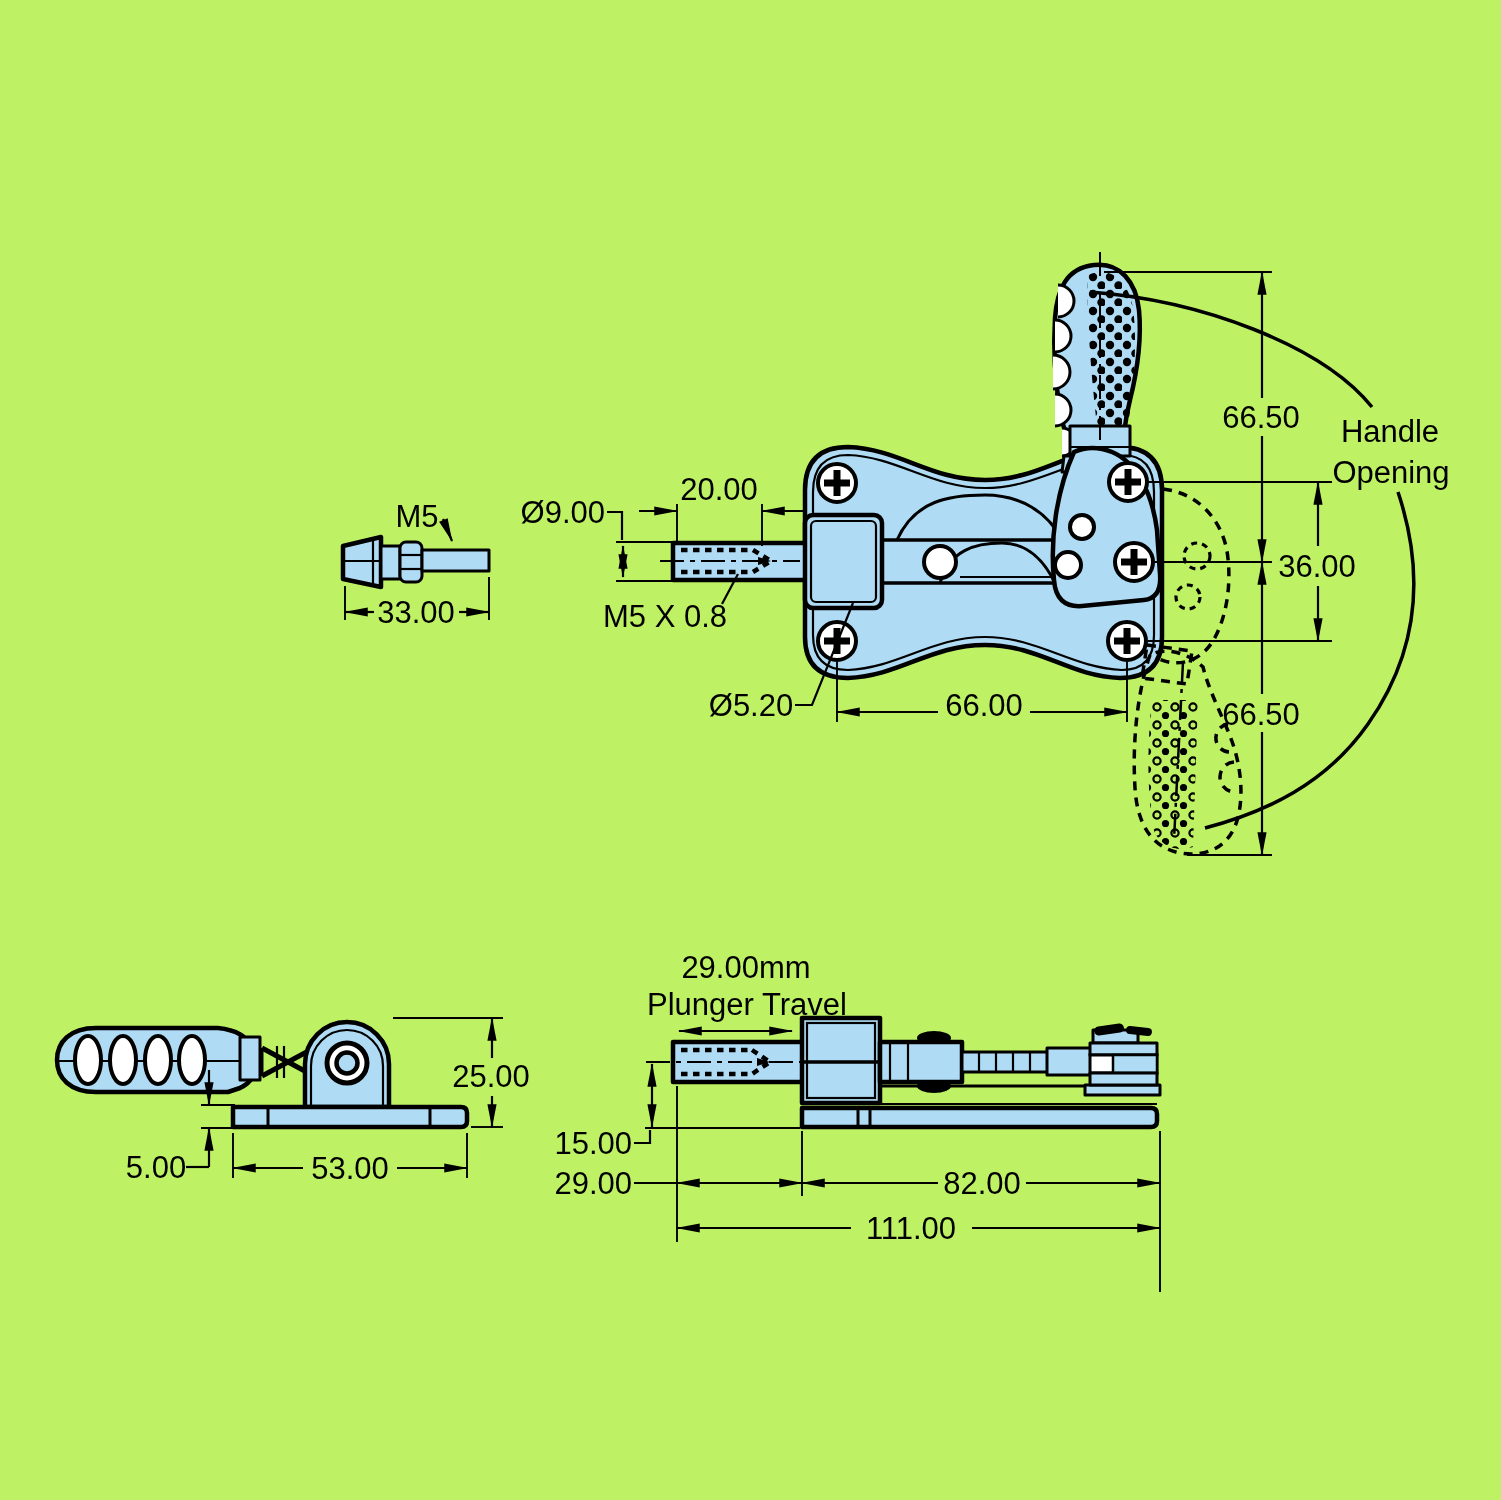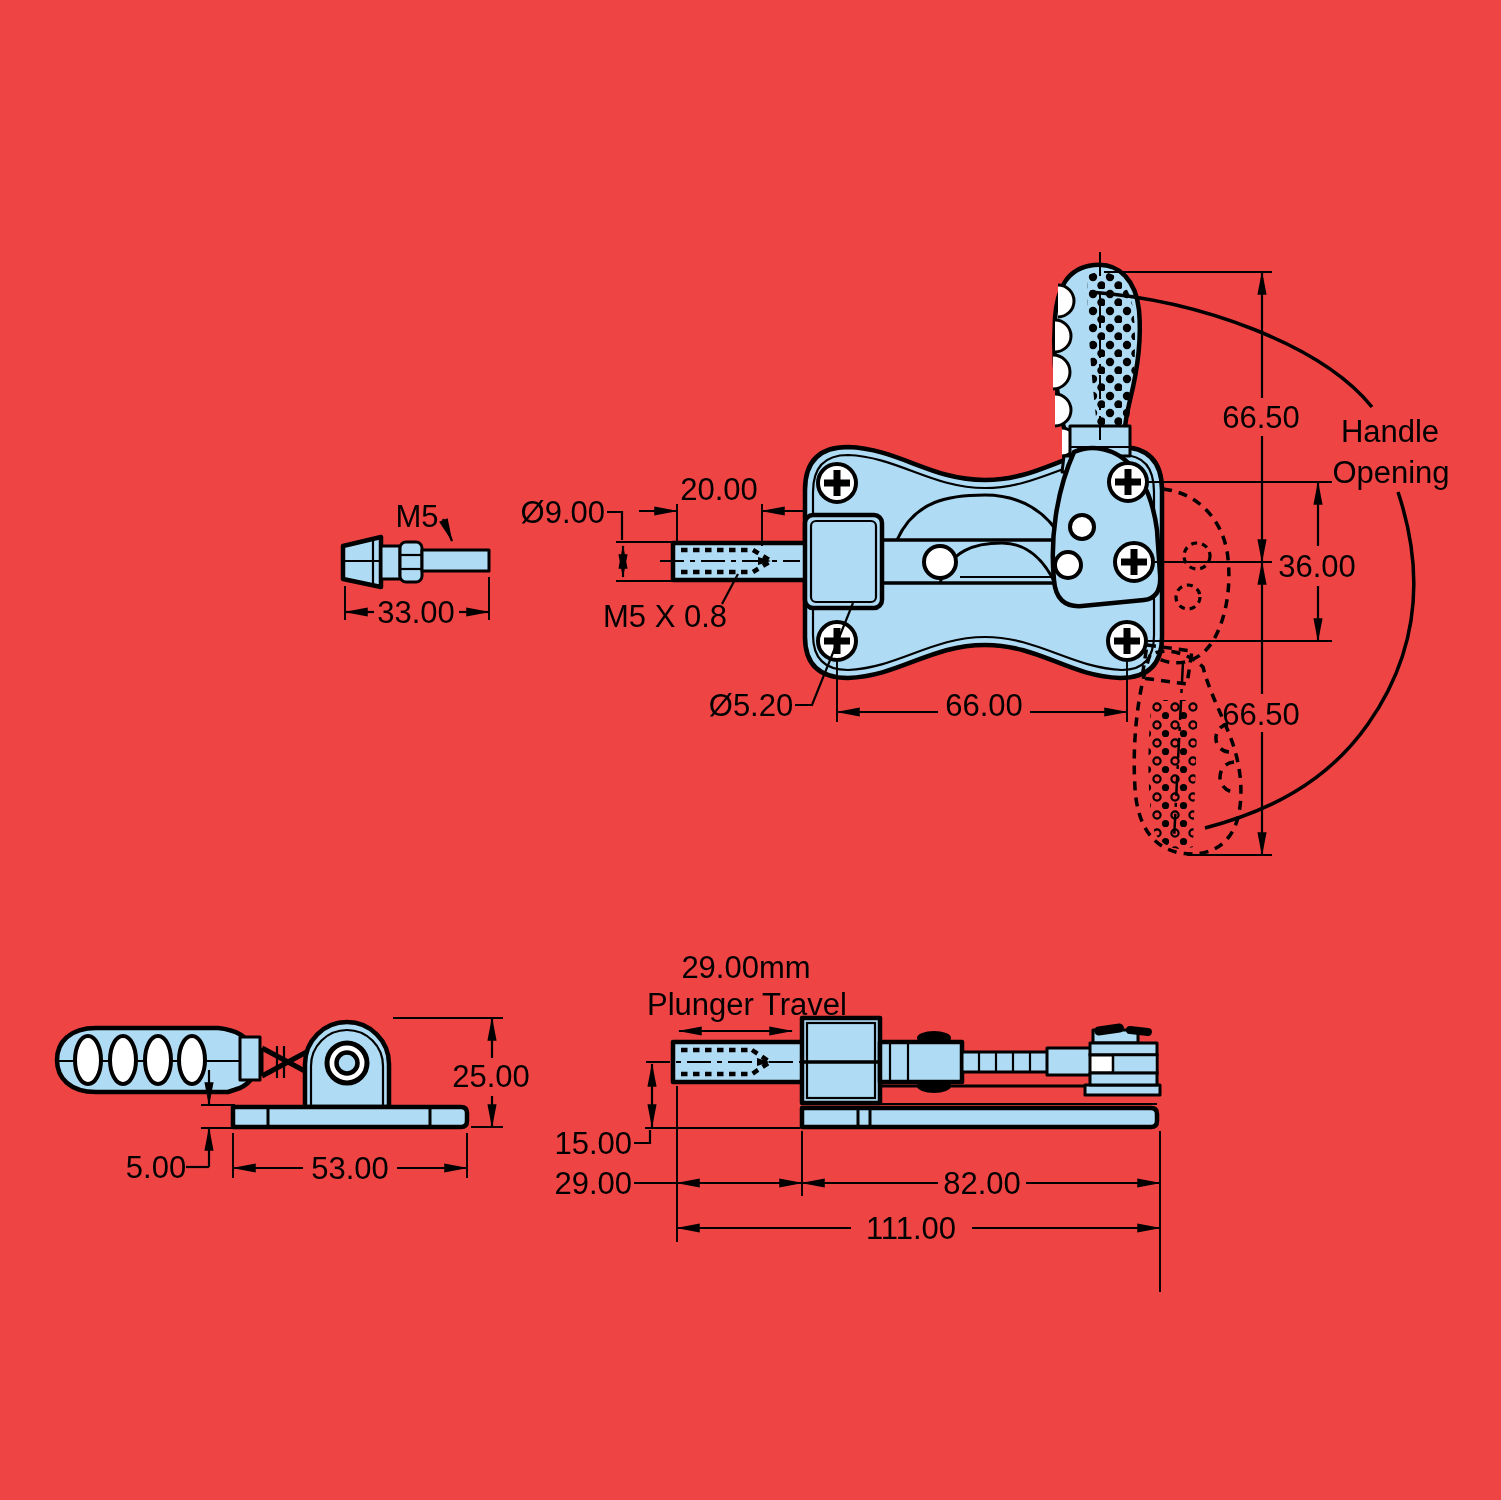--- a/index.html
+++ b/index.html
@@ -1,16 +1,16 @@
 <!DOCTYPE html>
 <html><head>
 <meta charset="utf-8">
 <style>
   html,body{margin:0;padding:0;background:#fff;}
-  #canvas{width:1501px;height:1500px;background:#ef4444;position:relative;}
+  #canvas{width:1501px;height:1500px;background:#bef264;position:relative;}
   svg text{font-family:"Liberation Sans",sans-serif;font-size:31px;fill:#000;text-anchor:middle;}
   svg text.end{text-anchor:end;}
   .part{fill:#afdcf4;stroke:#000;stroke-width:4.5;stroke-linejoin:round;}
   .part2{fill:#afdcf4;stroke:#000;stroke-width:3;stroke-linejoin:round;}
   .whitefill{fill:#fff;stroke:#000;stroke-width:4;}
   .detail{fill:none;stroke:#000;stroke-width:3;}
   .detail2{fill:none;stroke:#000;stroke-width:2.2;}
   .dim{stroke:#000;stroke-width:2.2;fill:none;}
   .ext{stroke:#000;stroke-width:1.9;fill:none;}
   .cl{stroke:#000;stroke-width:2;fill:none;stroke-dasharray:24 6 5 6;}

